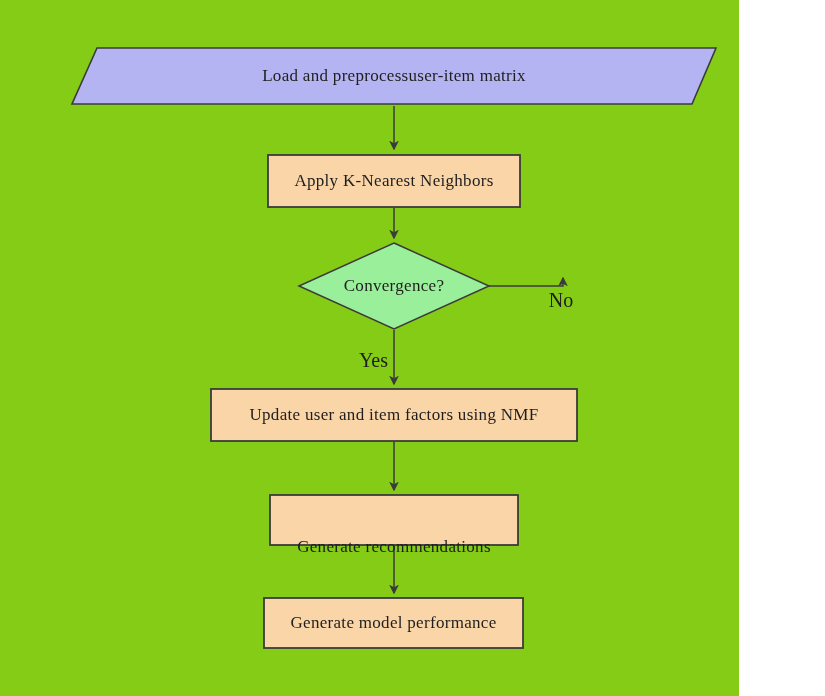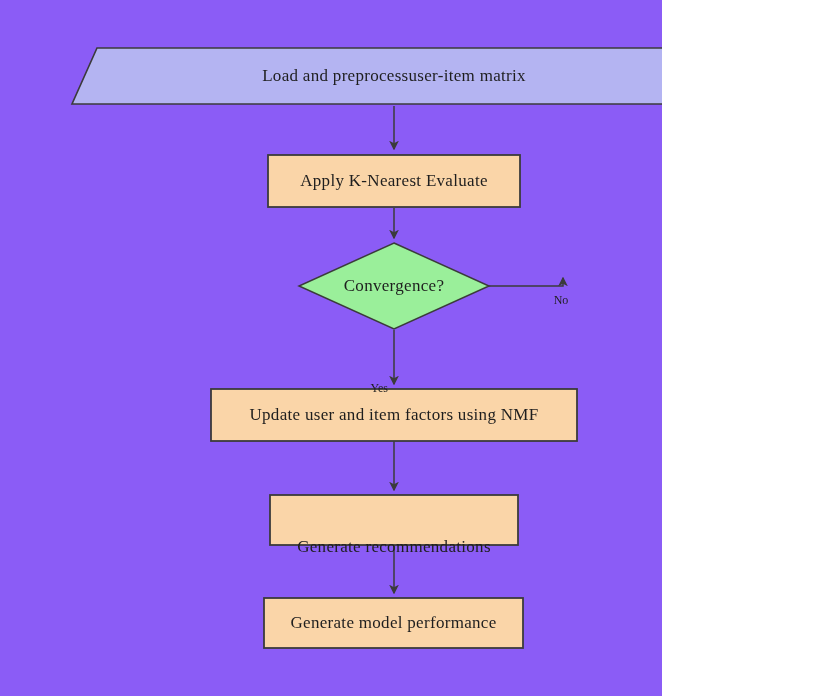--- a/index.html
+++ b/index.html
@@ -1,44 +1,44 @@
 <!DOCTYPE html>
 <html><head>
 <meta charset="utf-8">
 <style>
   html, body { margin: 0; padding: 0; background: #ffffff; }
   .canvas {
     position: relative;
-    width: 662px;
+    width: 739px;
     height: 696px;
-    background: #8b5cf6;
+    background: #84cc16;
     font-family: "Liberation Serif", serif;
     overflow: hidden;
   }
   .layer { position: absolute; left: 0; top: 0; }
   .node-label {
     position: absolute;
     display: flex;
     align-items: center;
     justify-content: center;
     text-align: center;
     font-size: 17px;
     letter-spacing: 0.3px;
     color: #1e1e1e;
     pointer-events: none;
   }
   .edge-label {
     position: absolute;
     display: flex;
     align-items: center;
-    font-size: 12px;
+    font-size: 20px;
     color: #1e1e1e;
     pointer-events: none;
   }
-  .edge-label.align-right { justify-content: flex-end; text-align: center; margin-top: 28px; }
+  .edge-label.align-right { justify-content: flex-end; text-align: center; }
   .edge-label.align-center { justify-content: center; text-align: center; }
 </style>
 </head>
 <body>
 
 <div class="canvas">
 
   <svg class="layer" width="825" height="696" viewBox="0 0 825 696">
     <defs>
       <marker id="arrowhead" viewBox="0 0 10 10" refX="8.5" refY="5" markerWidth="6.5" markerHeight="6.5" orient="auto-start-reverse">
@@ -66,21 +66,21 @@
 
     <polyline points="489,286 563,286 563,278" fill="none" stroke="#3b3b3b" stroke-width="1.5" marker-end="url(#arrowhead)"></polyline>
 
     <line x1="394" y1="441" x2="394" y2="490" stroke="#3b3b3b" stroke-width="1.5" marker-end="url(#arrowhead)"></line>
 
     <line x1="394" y1="545" x2="394" y2="593" stroke="#3b3b3b" stroke-width="1.5" marker-end="url(#arrowhead)"></line>
   </svg>
 
   <div class="node-label" style="left:72px; top:48px; width:644px; height:56px;">Load and preprocessuser-item matrix</div>
 
-  <div class="node-label" style="left:268px; top:155px; width:252px; height:52px;">Apply K-Nearest Evaluate</div>
+  <div class="node-label" style="left:268px; top:155px; width:252px; height:52px;">Apply K-Nearest Neighbors</div>
 
   <div class="node-label" style="left:299px; top:243px; width:190px; height:86px;">Convergence?</div>
 
   <div class="node-label" style="left:211px; top:389px; width:366px; height:52px;">Update user and item factors using NMF</div>
 
   <div class="node-label" style="left:270px; top:495px; width:248px; height:50px;margin-top:27px;">Generate recommendations</div>
 
   <div class="node-label" style="left:264px; top:598px; width:259px; height:50px;">Generate model performance</div>
 
   <div class="edge-label align-right" style="left:322px; top:349px; width:66px; height:22px;">Yes</div>

